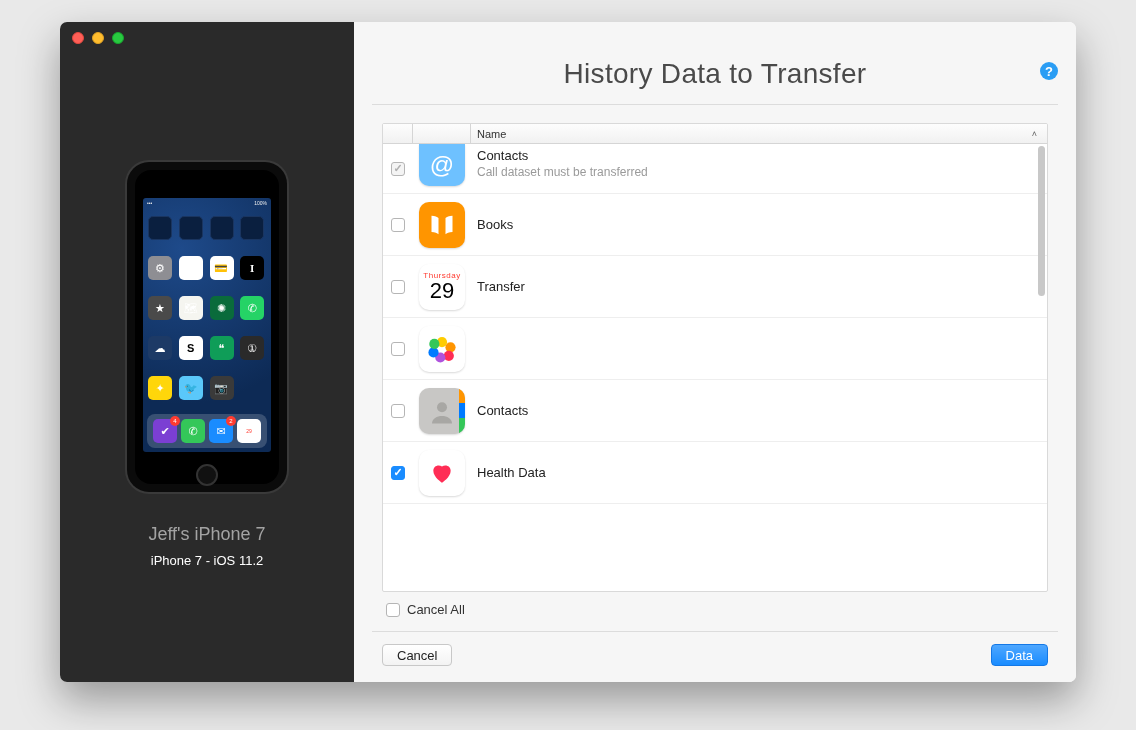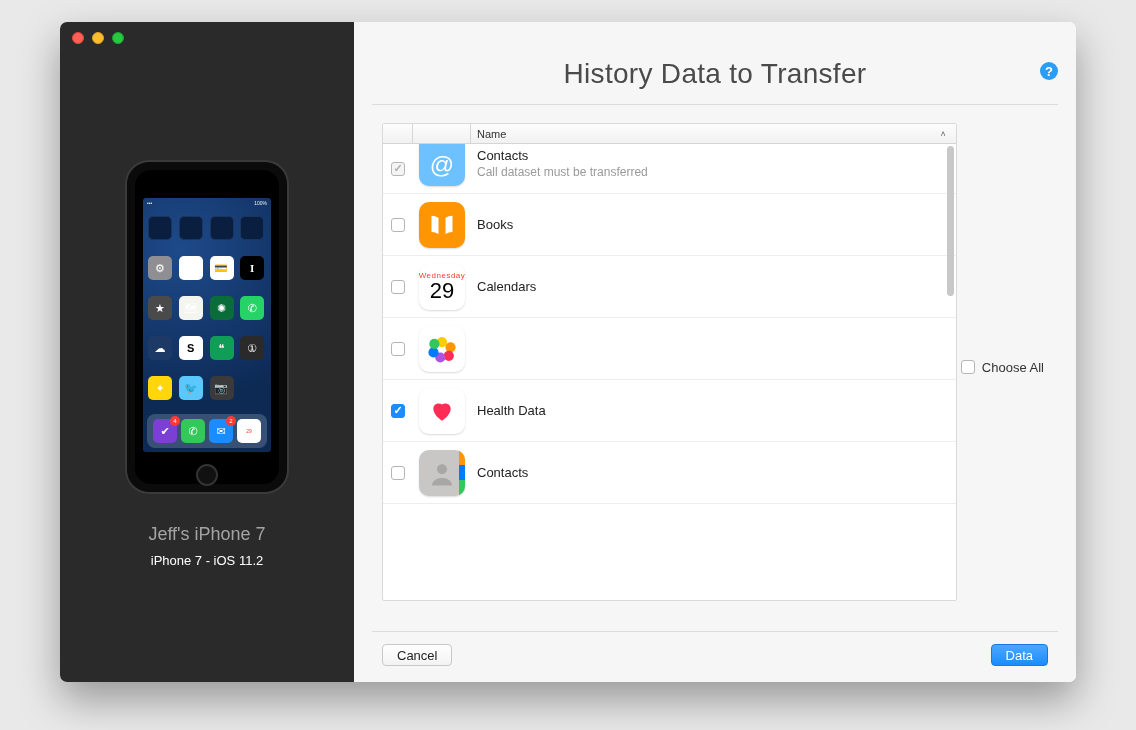--- a/index.html
+++ b/index.html
@@ -36,21 +36,21 @@
   .badge { position:absolute; top:-3px; right:-3px; width:10px; height:10px; background:#ff3b30; border-radius:50%; font-size:6px; color:#fff; display:flex; align-items:center; justify-content:center;}
 
   .device-name { margin-top: 32px; font-size: 18px; font-weight: 300; color: #a3a3a3; }
   .device-sub { margin-top: 8px; font-size: 13px; font-weight: 300; color: #ffffff; }
 
   .main { flex: 1; background: #f6f6f6; display: flex; flex-direction: column; }
   .header { padding: 36px 30px 14px; text-align: center; position: relative; border-bottom: 1px solid #dcdcdc; margin: 0 18px; }
   .title { font-size: 28px; font-weight: 300; color: #4a4a4a; letter-spacing: .3px; }
   .help { position: absolute; right: 0; top: 40px; width: 18px; height: 18px; border-radius: 50%; background: #2a9df4; color:#fff; font-size:13px; font-weight:600; display:flex; align-items:center; justify-content:center; cursor:pointer; }
 
-  .content { flex: 1; padding: 18px 28px 0; display:flex; flex-direction:row; }
+  .content { flex: 1; padding: 18px 28px 0; display:flex; flex-direction:column; }
   .table { flex: 1; border: 1px solid #d9d9d9; background: #fff; border-radius: 2px; display:flex; flex-direction:column; overflow:hidden; position:relative;}
   .thead { display:flex; height:20px; background: linear-gradient(#fdfdfd,#f1f1f1); border-bottom:1px solid #d5d5d5; font-size:11px; color:#333; align-items:center;}
   .th-check { width: 30px; border-right:1px solid #d5d5d5; height:100%; }
   .th-icon { width: 58px; border-right:1px solid #d5d5d5; height:100%; }
   .th-name { flex:1; padding-left:6px; position:relative; display:flex; align-items:center;}
   .th-sort { position:absolute; right:10px; font-size:9px; color:#666;}
   .tbody { flex:1; overflow-y:auto; position:relative;}
   .row { display:flex; align-items:center; height:62px; border-bottom:1px solid #eee; }
   .cell-check { width:30px; display:flex; align-items:center; justify-content:center;}
   .cell-icon { width:58px; display:flex; align-items:center; justify-content:center;}
@@ -62,21 +62,21 @@
   .cbox.checked { background:#1a8cff; border-color:#1a8cff;}
   .cbox.checked::after { content:"✓"; color:#fff; font-size:11px; font-weight:700; line-height:1;}
   .cbox.disabled { background:#f4f4f4; cursor:default;}
   .cbox.disabled::after { content:"✓"; color:#b0b0b0; font-size:11px; font-weight:700;}
 
   .appicon { width:46px; height:46px; border-radius:10px; display:flex; align-items:center; justify-content:center; font-size:24px; color:#fff; box-shadow: 0 1px 2px rgba(0,0,0,.15);}
 
   .scroll-ind { position:absolute; right:2px; top:2px; width:7px; height:150px; background:#c8c8c8; border-radius:4px;}
 
   .selectall { display:flex; align-items:center; gap:7px; padding:10px 4px 0; font-size:13px; color:#333;}
-  .footer { border-top:1px solid #dcdcdc; margin: 30px 18px 0; padding: 12px 10px 16px; display:flex; justify-content:space-between;gap:27px;}
+  .footer { border-top:1px solid #dcdcdc; margin: 14px 18px 0; padding: 12px 10px 16px; display:flex; justify-content:space-between;gap:27px;}
   .btn { height:22px; padding: 0 14px; font-size:13px; border-radius:4px; border:1px solid #c8c8c8; background: linear-gradient(#fff,#f3f3f3); color:#222; cursor:pointer; display:flex; align-items:center;}
   .btn.primary { background: linear-gradient(#4ea7ff,#1a8cff); border-color:#1478e6; color:#fff; font-weight:500;}
 
   
   .a-settings{background:#8e8e93}.a-photos{background:#fff}.a-wallet{background:#fff}.a-info{background:#000;color:#fff;font-family:serif;font-weight:700}
   .a-star{background:#4a4a4a}.a-maps{background:#f5f5f0}.a-green{background:#0a6b3b}.a-wa{background:#25d366}
   .a-sky{background:#1d3a66}.a-s{background:#fff;color:#000;font-weight:700}.a-hang{background:#0f9d58}.a-pass{background:#2a2a2a}
   .a-yel{background:#ffd60a}.a-bird{background:#5ac8fa}.a-cam{background:#3a3a3a}
   .d-rem{background:#7b3fd3}.d-phone{background:#34c759}.d-mail{background:#1a8cff}.d-cal{background:#fff}
 </style>
@@ -193,25 +193,25 @@
               </div>
             <div class="cell-name"><span>Books</span></div>
           </div>
 
           <div class="row">
             <div class="cell-check">
                 <div class="cbox"></div>
               </div>
             <div class="cell-icon">
                 <div class="appicon" style="background:#fff;flex-direction:column;color:#000">
-              <span style="font-size:8px;color:#ff3b30;letter-spacing:.5px">Wednesday</span>
+              <span style="font-size:8px;color:#ff3b30;letter-spacing:.5px">Thursday</span>
               <span style="font-size:22px;font-weight:300;line-height:1">29</span>
             </div>
               </div>
-            <div class="cell-name"><span>Calendars</span></div>
+            <div class="cell-name"><span>Transfer</span></div>
           </div>
 
           <div class="row">
             <div class="cell-check">
                 <div class="cbox"></div>
               </div>
             <div class="cell-icon">
                 <div class="appicon" style="background:#fff">
               <svg width="34" height="34" viewBox="0 0 40 40">
                 <circle cx="20" cy="12" r="6" fill="#ffcc00"></circle>
@@ -220,59 +220,59 @@
                     <circle cx="18" cy="30" r="6" fill="#af52de"></circle>
                 <circle cx="10" cy="24" r="6" fill="#007aff"></circle>
                     <circle cx="11" cy="14" r="6" fill="#34c759"></circle>
               </svg>
             </div>
               </div>
           </div>
 
           <div class="row">
             <div class="cell-check">
-                <div class="cbox checked"></div>
-              </div>
-            <div class="cell-icon">
-                <div class="appicon" style="background:#fff">
-              <svg width="26" height="26" viewBox="0 0 24 24">
-                    <path fill="#ff2d55" d="M12 21s-8-5-8-11c0-3 2-5 5-5 2 0 3 1 3 1s1-1 3-1c3 0 5 2 5 5 0 6-8 11-8 11z"></path>
-                  </svg>
-            </div>
-              </div>
-            <div class="cell-name"><span>Health Data</span></div>
-          </div>
-
-          <div class="row">
-            <div class="cell-check">
                 <div class="cbox"></div>
               </div>
             <div class="cell-icon">
                 <div class="appicon" style="background:#c8c7c5;position:relative;overflow:hidden">
               <svg width="30" height="30" viewBox="0 0 24 24">
                     <circle cx="12" cy="9" r="4" fill="#a8a7a4"></circle>
                     <path fill="#a8a7a4" d="M4 22c0-4 4-6 8-6s8 2 8 6"></path>
                   </svg>
               <div style="position:absolute;right:0;top:0;bottom:0;width:6px;display:flex;flex-direction:column">
                 <div style="flex:1;background:#ff9500"></div>
                     <div style="flex:1;background:#007aff"></div>
                     <div style="flex:1;background:#34c759"></div>
               </div>
             </div>
               </div>
             <div class="cell-name"><span>Contacts</span></div>
           </div>
 
+          <div class="row">
+            <div class="cell-check">
+                <div class="cbox checked"></div>
+              </div>
+            <div class="cell-icon">
+                <div class="appicon" style="background:#fff">
+              <svg width="26" height="26" viewBox="0 0 24 24">
+                    <path fill="#ff2d55" d="M12 21s-8-5-8-11c0-3 2-5 5-5 2 0 3 1 3 1s1-1 3-1c3 0 5 2 5 5 0 6-8 11-8 11z"></path>
+                  </svg>
+            </div>
+              </div>
+            <div class="cell-name"><span>Health Data</span></div>
+          </div>
+
           <div class="scroll-ind"></div>
         </div>
       </div>
 
       <div class="selectall">
         <div class="cbox"></div>
-        <span>Choose All</span>
+        <span>Cancel All</span>
       </div>
     </div>
 
     <div class="footer">
       <div class="btn">Cancel</div>
       <div class="btn primary">Data</div>
     </div>
   </div>
 </div>
 

